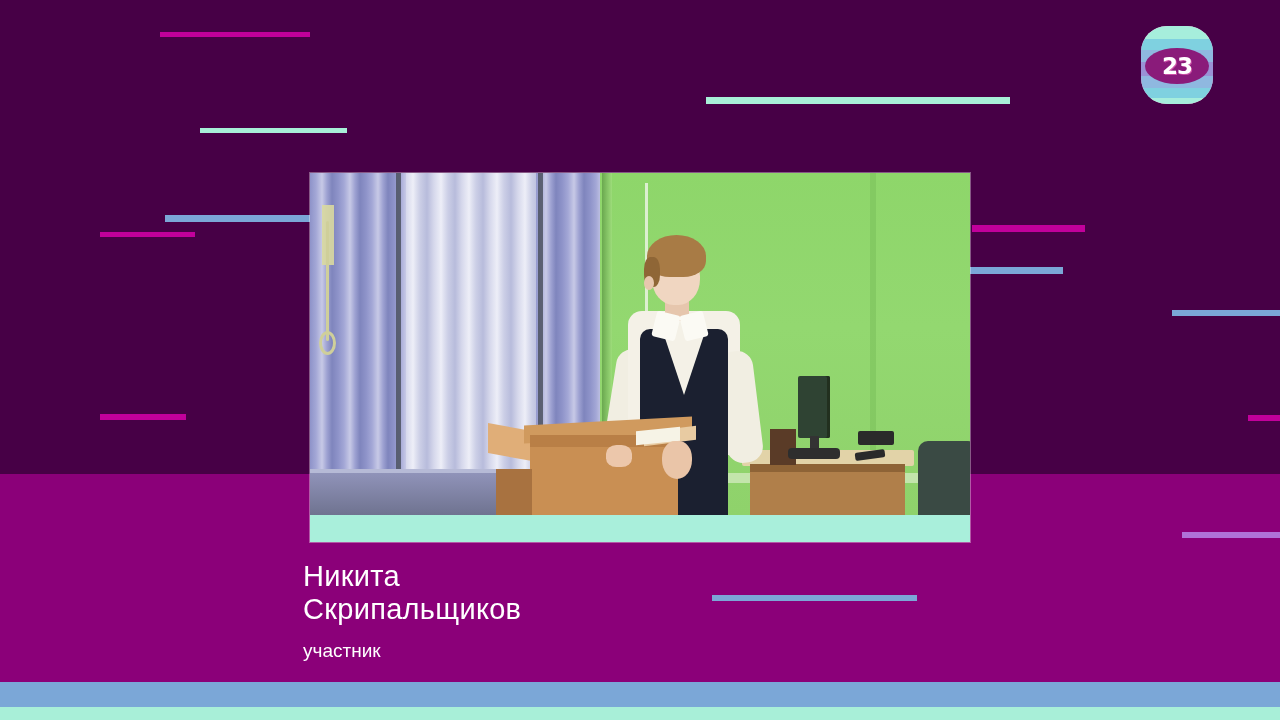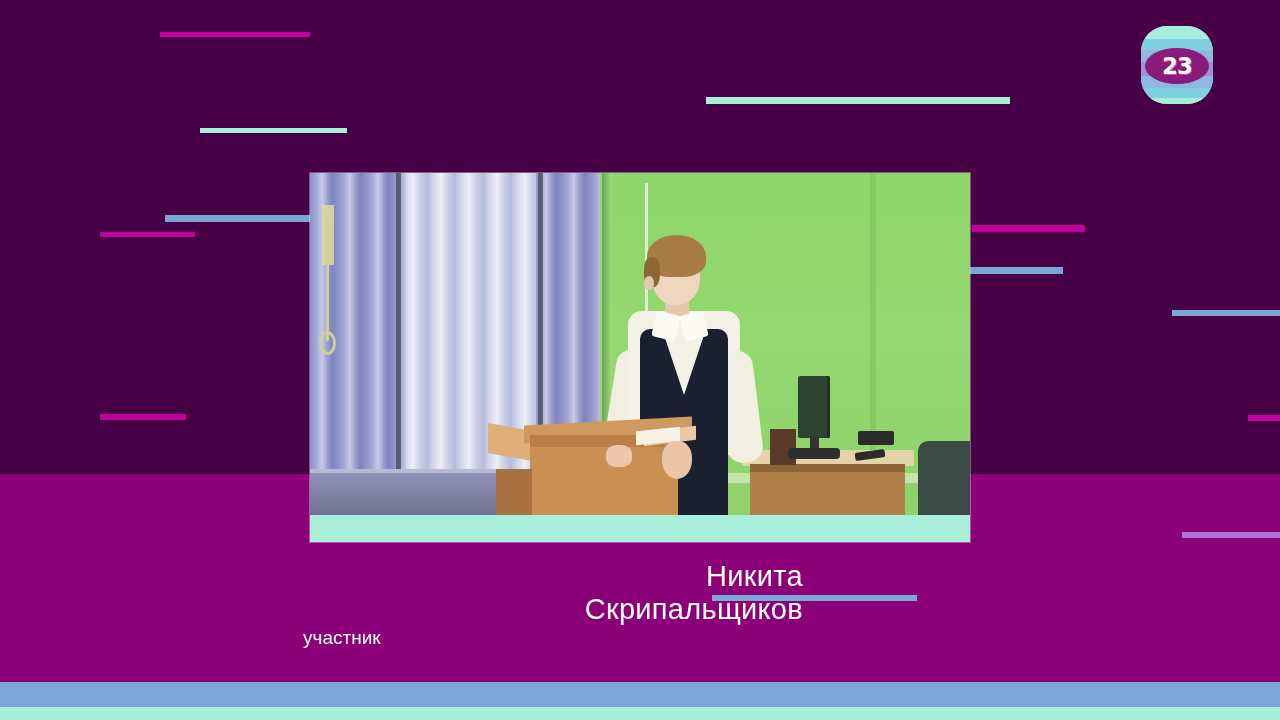--- a/index.html
+++ b/index.html
@@ -304,25 +304,24 @@
   }
 
   
   #lower-third {
     position:absolute; left:303px; top:560px; width:500px;
   }
   #person-name {
     color:#ffffff; font-size:29px; line-height:33px;
     font-weight:400; letter-spacing:.3px;
     white-space:pre-line;
-    text-align:right;
   }
   #person-role {
     color:#ffffff; font-size:19px; line-height:24px;
-    margin-top:0; font-weight:400;
+    margin-top:13px; font-weight:400;
   }
 </style>
 </head>
 <body>
 
 <div id="stage">
 
   <div class="band-top"></div>
   <div class="band-mid"></div>
   <div class="band-blue"></div>

